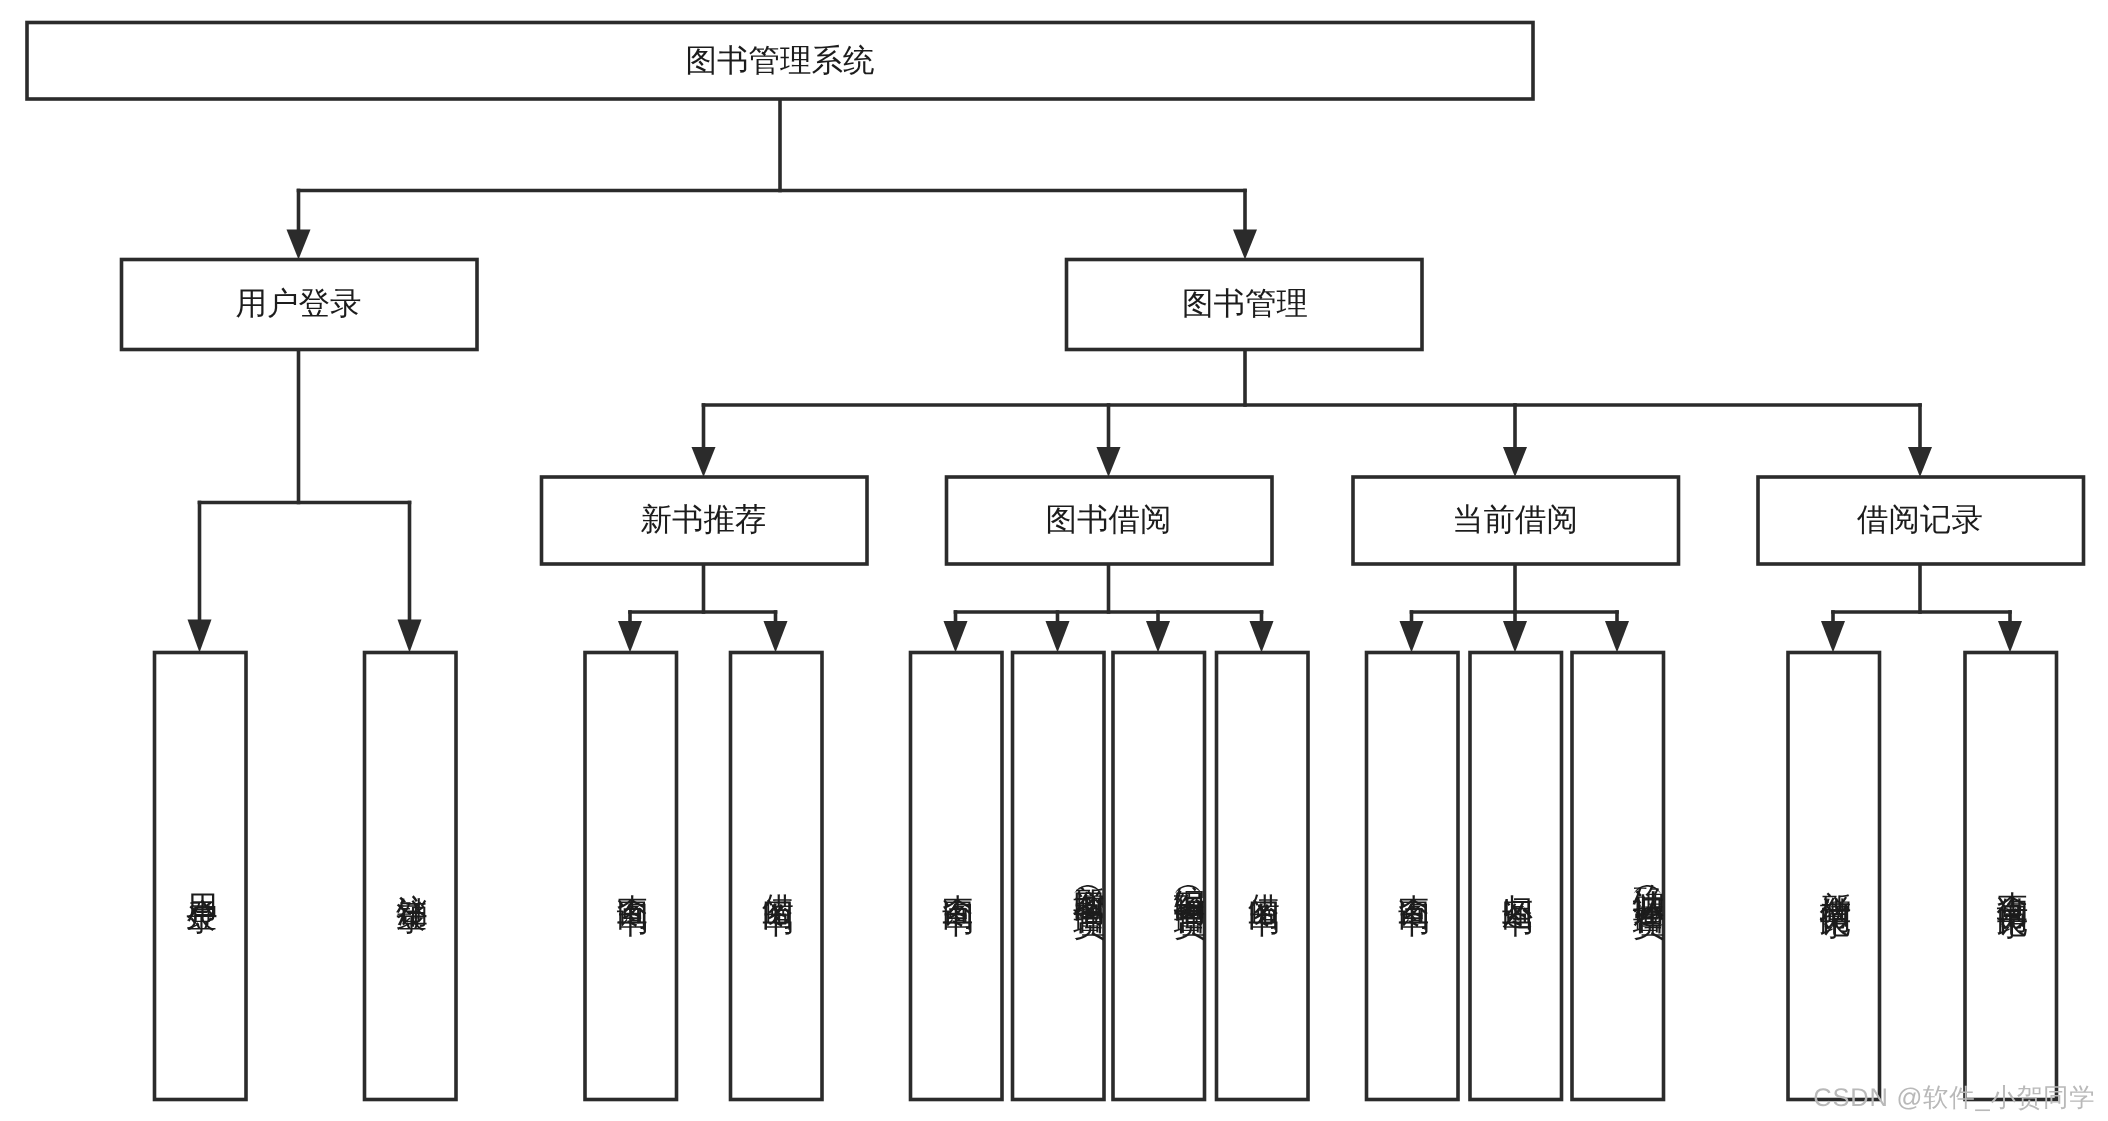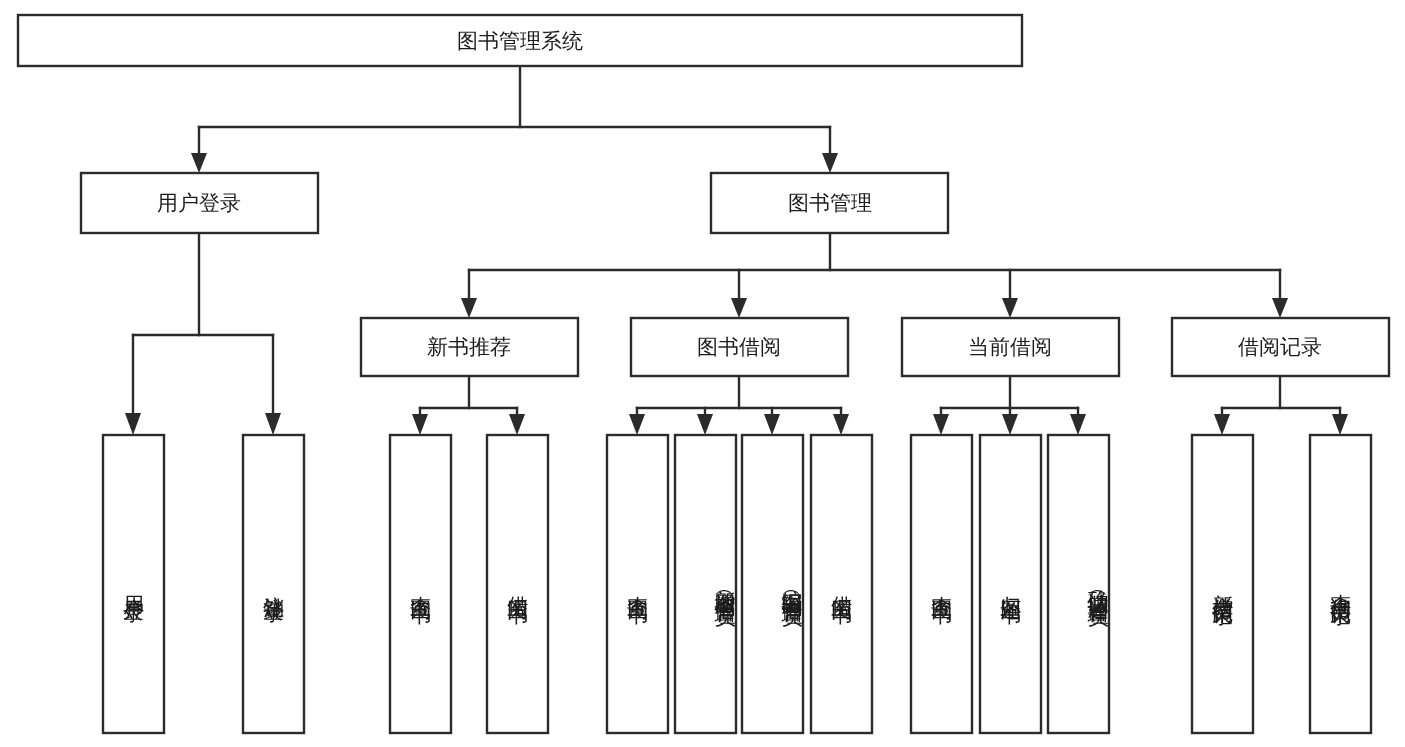--- a/index.html
+++ b/index.html
@@ -204,13 +204,14 @@
   <div class="node-label-v" style="left:607px; top:435px; width:61px; height:298px;">查询图书</div>
   <div class="node-label-v" style="left:675px; top:435px; width:61px; height:298px; align-items:flex-start;">新增图书（管理员）</div>
   <div class="node-label-v" style="left:742px; top:435px; width:61px; height:298px; align-items:flex-start;">编辑图书（管理员）</div>
   <div class="node-label-v" style="left:811px; top:435px; width:61px; height:298px;">借阅图书</div>
   <div class="node-label-v" style="left:911px; top:435px; width:61px; height:298px;">查询图书</div>
   <div class="node-label-v" style="left:980px; top:435px; width:61px; height:298px;">归还图书</div>
   <div class="node-label-v" style="left:1048px; top:435px; width:61px; height:298px; align-items:flex-start;">确认归还（管理员）</div>
   <div class="node-label-v" style="left:1192px; top:435px; width:61px; height:298px;">新增借阅记录</div>
   <div class="node-label-v" style="left:1310px; top:435px; width:61px; height:298px;">查询借阅记录</div>
 
+  <div class="watermark">CSDN @软件_小贺同学</div>
 </div>
 
 </body></html>

